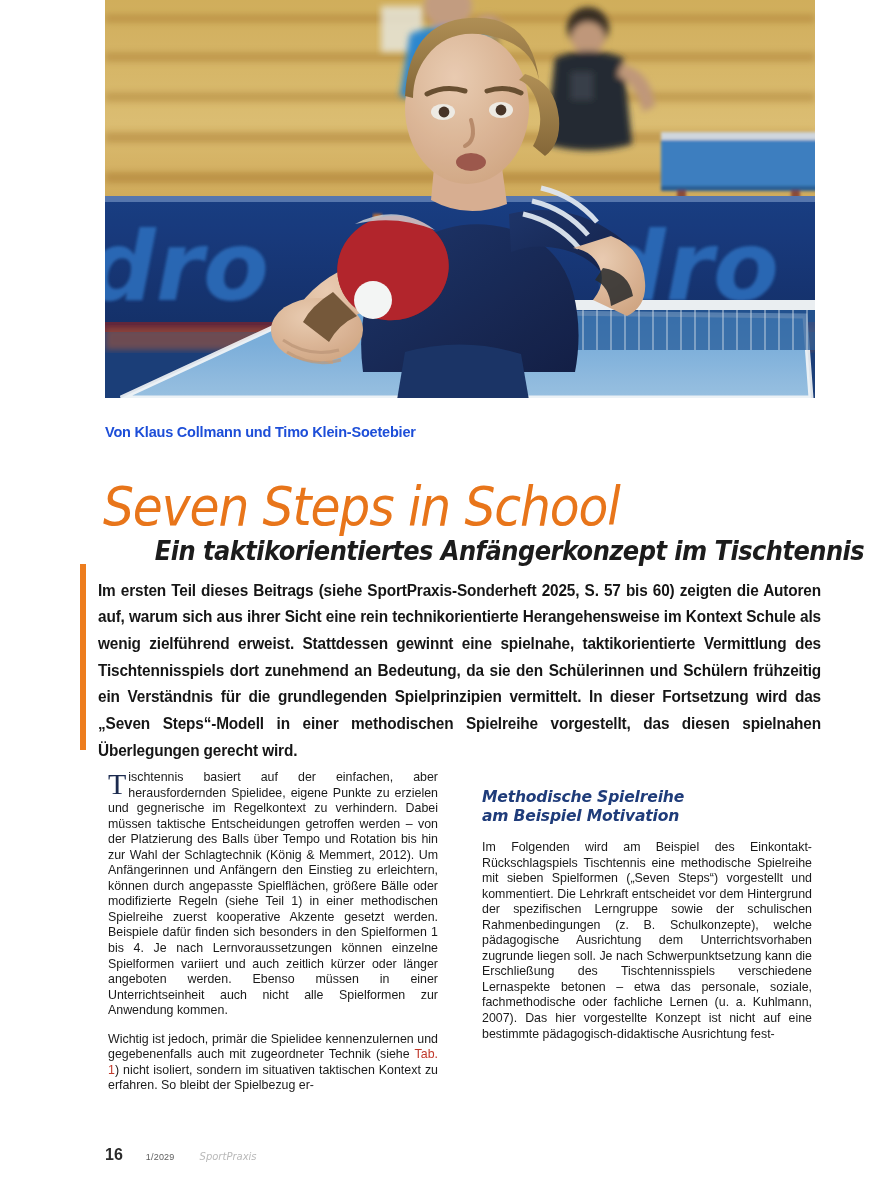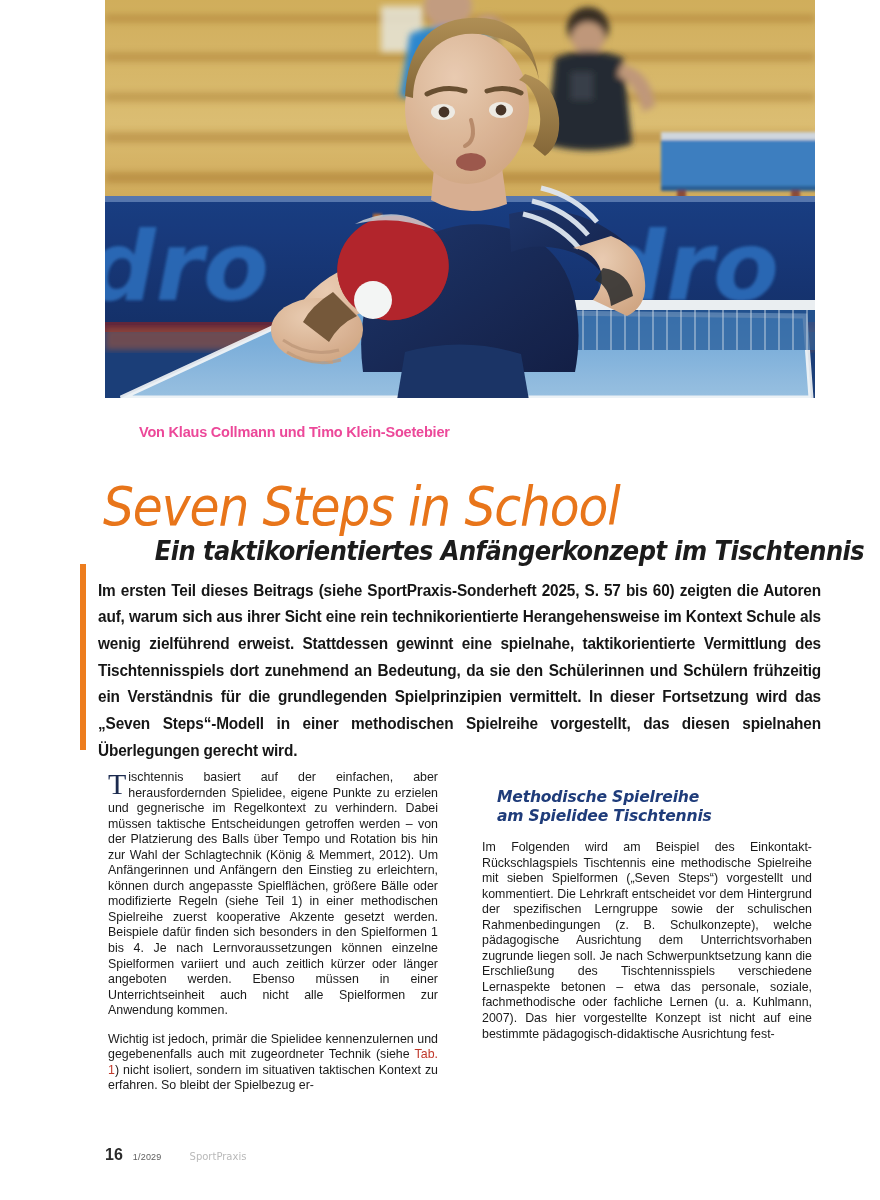--- a/index.html
+++ b/index.html
@@ -39,22 +39,21 @@
   
   .byline {
     position: absolute;
     left: 105px;
     top: 424px;
     width: 720px;
     font-family: "Liberation Sans", sans-serif;
     font-weight: bold;
     font-size: 14.5px;
     letter-spacing: -0.2px;
-    color: #ec4899;
-    margin-left: 34px;
+    color: #1d4ed8;
   }
 
   
   .title {
     position: absolute;
     left: 103px;
     top: 443px;
     width: 730px;
     font-family: "DejaVu Sans", sans-serif;
     font-style: italic;
@@ -154,51 +153,52 @@
 
   .ref-red { color: #C0392B; }
 
   .section-head {
     font-family: "DejaVu Sans", sans-serif;
     font-style: italic;
     font-weight: bold;
     font-size: 15.6px;
     line-height: 19px;
     color: #1F3C7A;
-    margin: 18px 0 14px 15px;
+    margin: 18px 0 14px 0;
     letter-spacing: -0.2px;
   }
 
   
   .footer {
     position: absolute;
     left: 105px;
     top: 1146px;
     display: flex;
     align-items: baseline;
-    gap: 10px;
+    gap: 23px;
     white-space: nowrap;
   }
   .footer .pageno {
     font-family: "Liberation Sans", sans-serif;
     font-weight: bold;
     font-size: 16px;
     color: #2b2b2b;
   }
   .footer .issue {
     font-family: "Liberation Sans", sans-serif;
     font-size: 9px;
     color: #5d5d5d;
     letter-spacing: 0.2px;
   }
   .footer .brand {
     font-family: "DejaVu Sans", sans-serif;
+    font-style: italic;
     font-size: 10px;
     color: #b9b9b9;
-    margin-left: 18px;
+    margin-left: 2px;
   }
 </style>
 </head>
 <body>
 
 <div class="page">
 
   <div class="hero">
     <svg class="hero-svg" viewBox="0 0 710 398" preserveAspectRatio="none">
       <defs>
@@ -396,21 +396,21 @@
     <div class="col">
       <p class="dropcap-para">
         <span class="dropcap">T</span><span>ischtennis basiert auf der einfachen, aber herausfordernden Spielidee, eigene Punkte zu erzielen und gegnerische im Regelkontext zu verhindern. Dabei müssen taktische Entscheidungen getroffen werden – von der Platzierung des Balls über Tempo und Rotation bis hin zur Wahl der Schlagtechnik (König &amp; Memmert, 2012). Um Anfängerinnen und Anfängern den Einstieg zu erleichtern, können durch angepasste Spielflächen, größere Bälle oder modifizierte Regeln (siehe Teil 1) in einer methodischen Spielreihe zuerst kooperative Akzente gesetzt werden. Beispiele dafür finden sich besonders in den Spielformen 1 bis 4. Je nach Lernvoraussetzungen können einzelne Spielformen variiert und auch zeitlich kürzer oder länger angeboten werden. Ebenso müssen in einer Unterrichtseinheit auch nicht alle Spielformen zur Anwendung kommen.</span>
       </p>
       <p><span>Wichtig ist jedoch, primär die Spielidee kennenzulernen und gegebenenfalls auch mit zugeordneter Technik (siehe </span><span class="ref-red">Tab. 1</span><span>) nicht isoliert, sondern im situativen taktischen Kontext zu erfahren. So bleibt der Spielbezug er-</span></p>
     </div>
 
     <div class="col">
       <h3 class="section-head">
         <span>Methodische Spielreihe</span><br>
-        <span>am Spielidee Tischtennis</span>
+        <span>am Beispiel Motivation</span>
       </h3>
       <p class="tight">Im Folgenden wird am Beispiel des Einkontakt-Rückschlagspiels Tischtennis eine methodische Spielreihe mit sieben Spielformen („Seven Steps“) vorgestellt und kommentiert. Die Lehrkraft entscheidet vor dem Hintergrund der spezifischen Lerngruppe sowie der schulischen Rahmenbedingungen (z. B. Schulkonzepte), welche pädagogische Ausrichtung dem Unterrichtsvorhaben zugrunde liegen soll. Je nach Schwerpunktsetzung kann die Erschließung des Tischtennisspiels verschiedene Lernaspekte betonen – etwa das personale, soziale, fachmethodische oder fachliche Lernen (u. a. Kuhlmann, 2007). Das hier vorgestellte Konzept ist nicht auf eine bestimmte pädagogisch-didaktische Ausrichtung fest-</p>
     </div>
 
   </div>
 
   <div class="footer">
     <span class="pageno">16</span>
     <span class="issue">1/2029</span>
     <span class="brand">SportPraxis</span>

